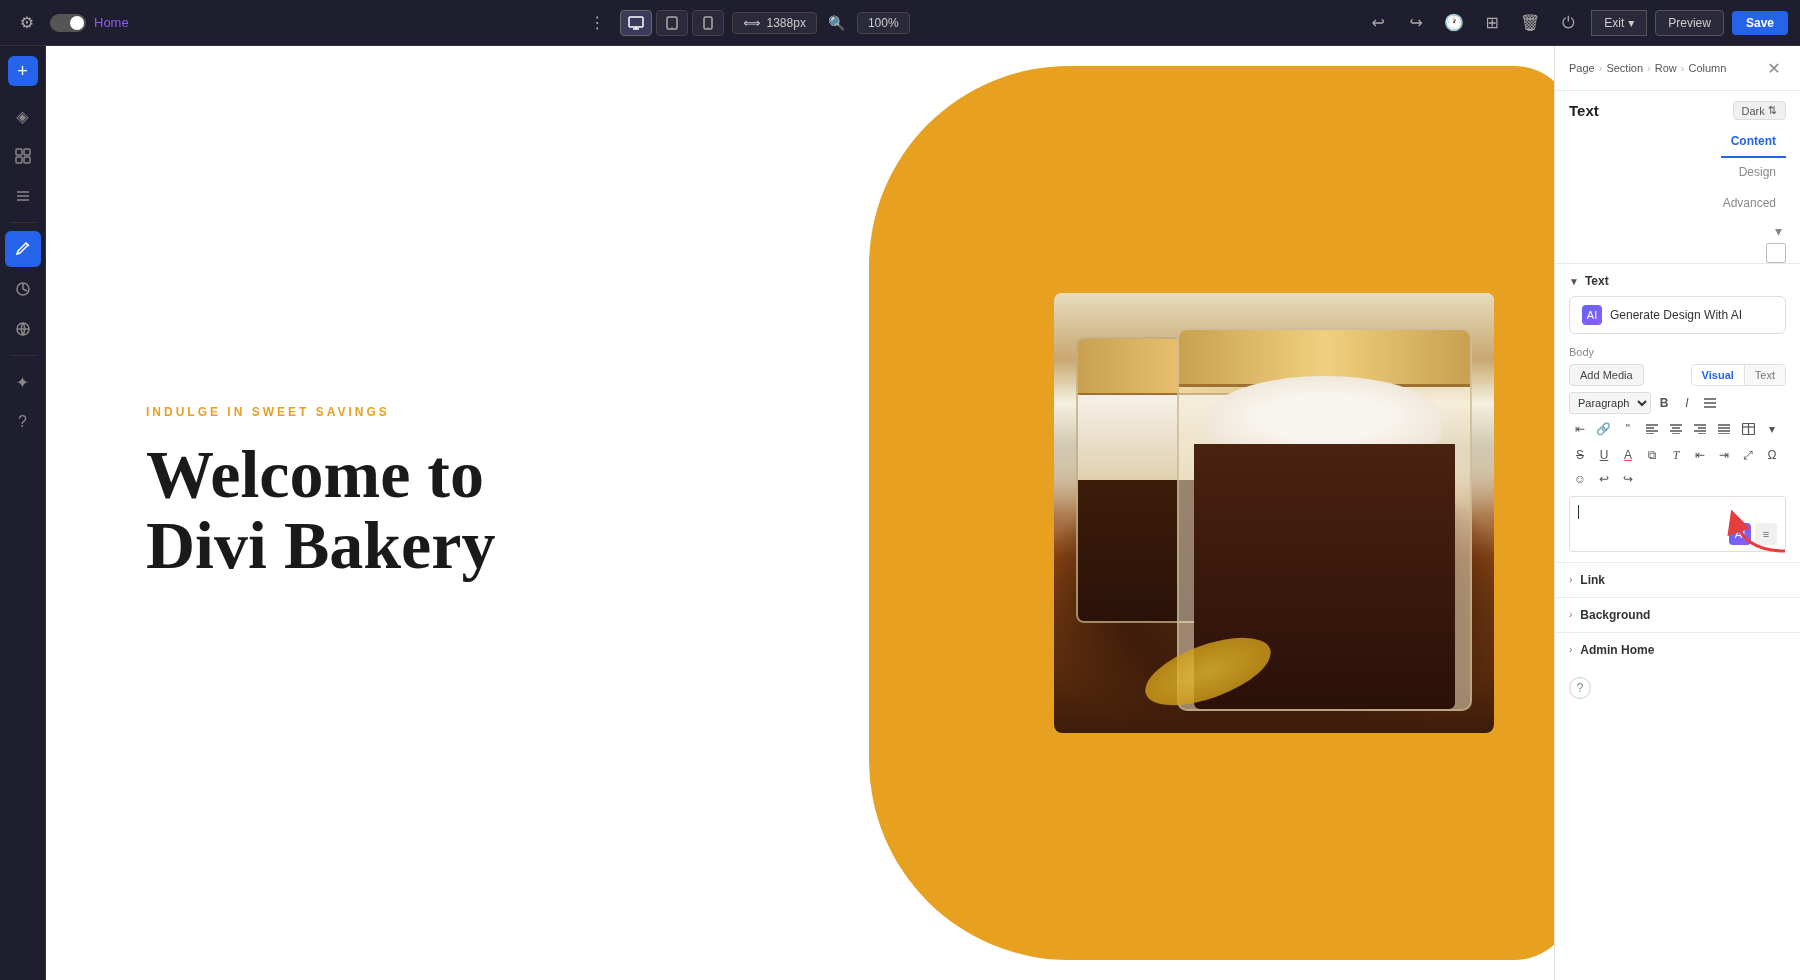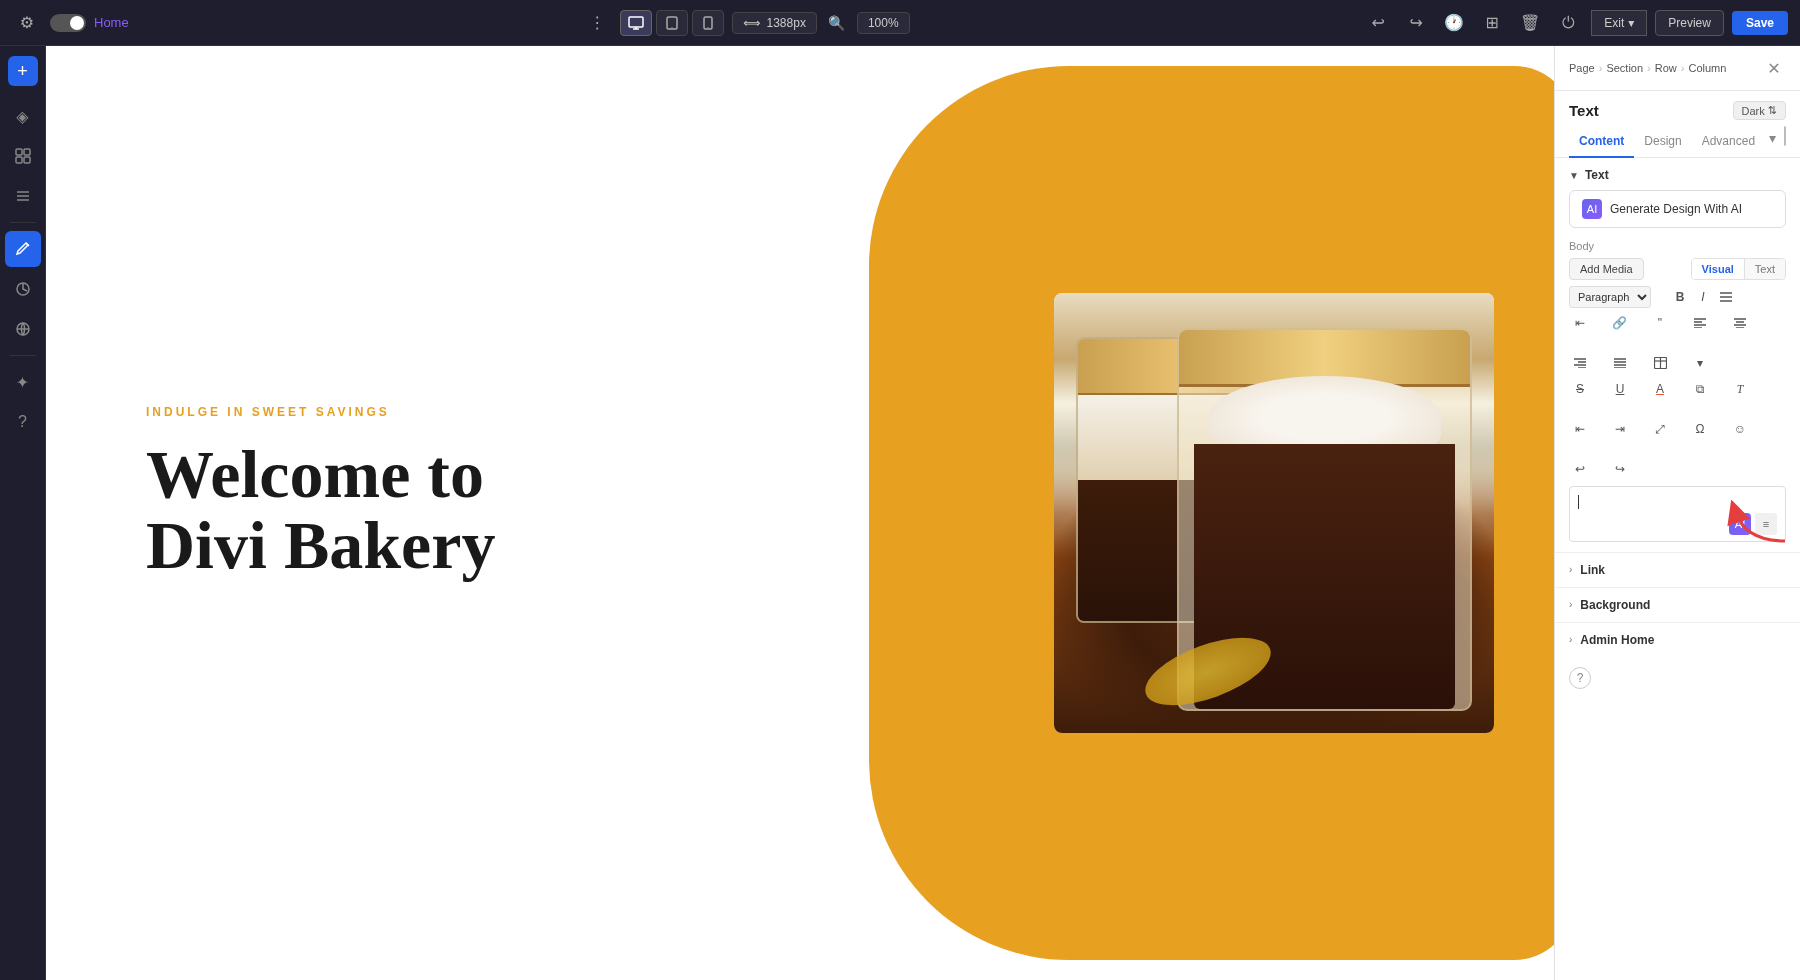--- a/index.html
+++ b/index.html
@@ -184,24 +184,25 @@
       display: flex;
       align-items: center;
       justify-content: space-between;
       padding: 10px 14px 6px;
     }
     .panel-title { font-size: 15px; font-weight: 600; color: #222; }
     .panel-mode { background: #f0f0f0; border: 1px solid #ddd; border-radius: 4px; padding: 2px 8px; font-size: 11px; color: #555; cursor: pointer; display: flex; align-items: center; gap: 3px; }
 
     .panel-tabs {
       display: flex;
-      align-items: flex-start;
+      align-items: flex-end;
       padding: 0 14px;
       border-bottom: 1px solid #e8e8e8;
       gap: 0;
+      flex-direction: column;
     }
     .panel-tab {
       padding: 8px 10px;
       font-size: 12px;
       color: #888;
       cursor: pointer;
       border-bottom: 2px solid transparent;
       margin-bottom: -1px;
     }
     .panel-tab.active { color: #2563eb; border-bottom-color: #2563eb; font-weight: 600; }
@@ -246,21 +247,21 @@
       color: #fff;
       font-size: 11px;
       flex-shrink: 0;
     }
 
     .body-label { font-size: 11px; color: #888; margin-bottom: 6px; font-weight: 500; }
 
     .editor-toolbar-row {
       display: flex;
       align-items: center;
-      gap: 18px;
+      gap: 2px;
       margin-bottom: 4px;
       flex-wrap: wrap;
     }
     .toolbar-group { display: flex; align-items: center; gap: 1px; }
     .toolbar-btn { width: 22px; height: 22px; display: flex; align-items: center; justify-content: center; font-size: 12px; color: #555; cursor: pointer; border-radius: 3px; border: none; background: transparent; }
     .toolbar-btn.bold { font-weight: 700; }
     .toolbar-btn.italic { font-style: italic; }
     .toolbar-select { font-size: 11px; color: #333; background: #f5f5f5; border: 1px solid #ddd; border-radius: 3px; padding: 1px 4px; cursor: pointer; height: 22px; }
 
     .editor-area {

